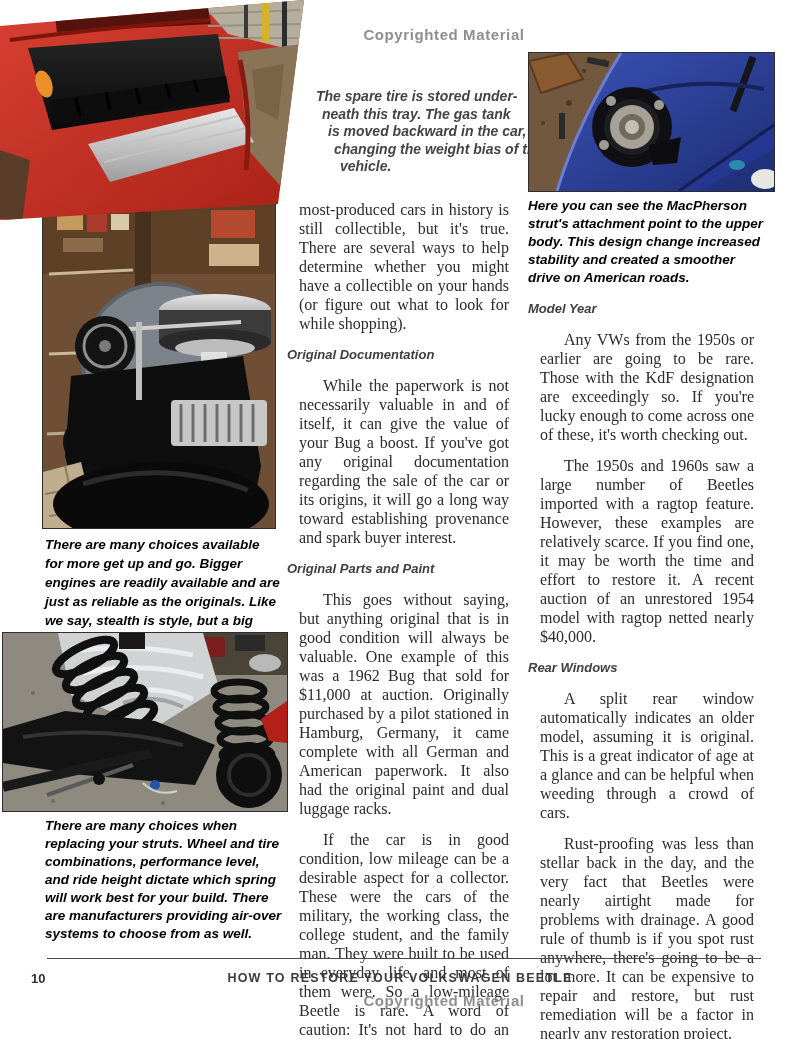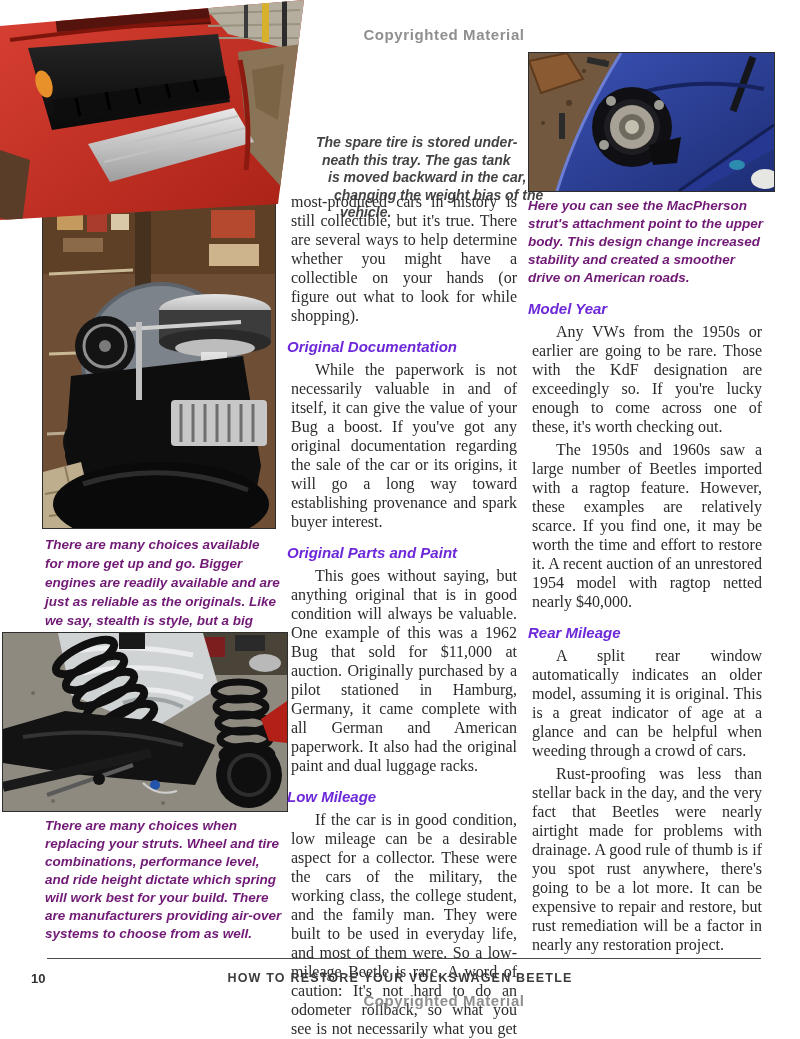--- a/index.html
+++ b/index.html
@@ -7,30 +7,30 @@
         font-family:"Liberation Serif",serif;color:#2b2b2b;}
   .abs{position:absolute;}
   
   .copymark{font-family:"Liberation Sans",sans-serif;font-weight:bold;font-size:15px;
             letter-spacing:.6px;color:#8f8f8f;margin-left:44px;}
   
   .photo{display:block;}
   .framed{border:1px solid #2e2e2e;}
   
   .cap{font-family:"Liberation Sans",sans-serif;font-style:italic;font-weight:bold;
-       color:#701a75;font-size:13.5px;line-height:19px;}
+       color:#000000;font-size:13.5px;line-height:19px;}
   .cap-tight{line-height:18px;}
-  .cap-spare{font-size:14px;line-height:17.5px;color:#444;margin-top:46px;}
+  .cap-spare{font-size:14px;line-height:17.5px;color:#444;}
   .cap-spare div{white-space:nowrap;}
   
   .colbody{font-size:16px;line-height:19px;text-align:justify;}
-  .colbody p{margin:4px;}
+  .colbody p{margin:12px;}
   .colbody p.ind{text-indent:24px;}
   .shead{font-family:"Liberation Sans",sans-serif;font-style:italic;font-weight:bold;
-         font-size:15px;line-height:19px;color:#6d28d9;margin:12px 0 3px 0;text-align:left;}
+         font-size:13px;line-height:19px;color:#404040;margin:12px 0 3px 0;text-align:left;}
   
   .footrule{position:absolute;left:47px;top:958px;width:714px;height:0;border-top:1px solid #4a4a4a;}
   .pagenum{font-family:"Liberation Sans",sans-serif;font-weight:bold;font-size:13px;color:#333;}
   .booktitle{font-family:"Liberation Sans",sans-serif;font-weight:bold;font-size:12.5px;
              letter-spacing:1.2px;color:#3c3c3c;text-align:center;width:100%;}
 </style>
 </head>
 <body>
 
 <div id="page">
@@ -198,21 +198,20 @@
   </svg>
 
   <div class="abs cap cap-tight" style="left:45px;top:817px;width:238px;">There are many choices when replacing your struts. Wheel and tire combinations, performance level, and ride height dictate which spring will work best for your build. There are manufacturers providing air-over systems to choose from as well.</div>
 
   <div class="abs colbody" style="left:287px;top:188px;width:234px;">
     <p>most-produced cars in history is still collectible, but it's true. There are several ways to help determine whether you might have a collectible on your hands (or figure out what to look for while shopping).</p>
     <div class="shead">Original Documentation</div>
     <p class="ind">While the paperwork is not necessarily valuable in and of itself, it can give the value of your Bug a boost. If you've got any original documentation regarding the sale of the car or its origins, it will go a long way toward establishing provenance and spark buyer interest.</p>
     <div class="shead">Original Parts and Paint</div>
     <p class="ind">This goes without saying, but anything original that is in good condition will always be valuable. One example of this was a 1962 Bug that sold for $11,000 at auction. Originally purchased by a pilot stationed in Hamburg, Germany, it came complete with all German and American paperwork. It also had the original paint and dual luggage racks.</p>
-    <div class="shead">Low Mileage</div>
     <p class="ind">If the car is in good condition, low mileage can be a desirable aspect for a collector. These were the cars of the military, the working class, the college student, and the family man. They were built to be used in everyday life, and most of them were. So a low-mileage Beetle is rare. A word of caution: It's not hard to do an odometer rollback, so what you see is not necessarily what you get here.</p>
   </div>
 
   <svg class="abs photo framed" style="left:528px;top:52px;" width="245" height="138" viewBox="0 0 245 138">
     <defs>
       <linearGradient id="blueg" x1="0" y1="0" x2="1" y2="1">
         <stop offset="0" stop-color="#3b52b5"></stop>
           <stop offset="1" stop-color="#1d2d74"></stop>
       </linearGradient>
     </defs>
@@ -247,21 +246,21 @@
     <ellipse cx="236" cy="126" rx="14" ry="10" fill="#e6e6e2"></ellipse>
     <ellipse cx="208" cy="112" rx="8" ry="5" fill="#2fa0b8" opacity=".8"></ellipse>
   </svg>
 
   <div class="abs" style="left:528px;top:197px;width:238px;">
     <div class="cap cap-tight">Here you can see the MacPherson strut's attachment point to the upper body. This design change increased stability and created a smoother drive on American roads.</div>
     <div class="colbody">
       <div class="shead">Model Year</div>
       <p class="ind">Any VWs from the 1950s or earlier are going to be rare. Those with the KdF designation are exceedingly so. If you're lucky enough to come across one of these, it's worth checking out.</p>
       <p class="ind">The 1950s and 1960s saw a large number of Beetles imported with a ragtop feature. However, these examples are relatively scarce. If you find one, it may be worth the time and effort to restore it. A recent auction of an unrestored 1954 model with ragtop netted nearly $40,000.</p>
-      <div class="shead">Rear Mileage</div>
+      <div class="shead">Rear Windows</div>
       <p class="ind">A split rear window automatically indicates an older model, assuming it is original. This is a great indicator of age at a glance and can be helpful when weeding through a crowd of cars.</p>
       <p class="ind">Rust-proofing was less than stellar back in the day, and the very fact that Beetles were nearly airtight made for problems with drainage. A good rule of thumb is if you spot rust anywhere, there's going to be a lot more. It can be expensive to repair and restore, but rust remediation will be a factor in nearly any restoration project.</p>
     </div>
   </div>
 
   <div class="footrule"></div>
   <div class="abs pagenum" style="left:31px;top:971px;">10</div>
   <div class="abs booktitle" style="left:0;top:971px;">HOW TO RESTORE YOUR VOLKSWAGEN BEETLE</div>
   <div class="abs copymark" style="left:0;top:992px;width:800px;text-align:center;">Copyrighted Material</div>
 

